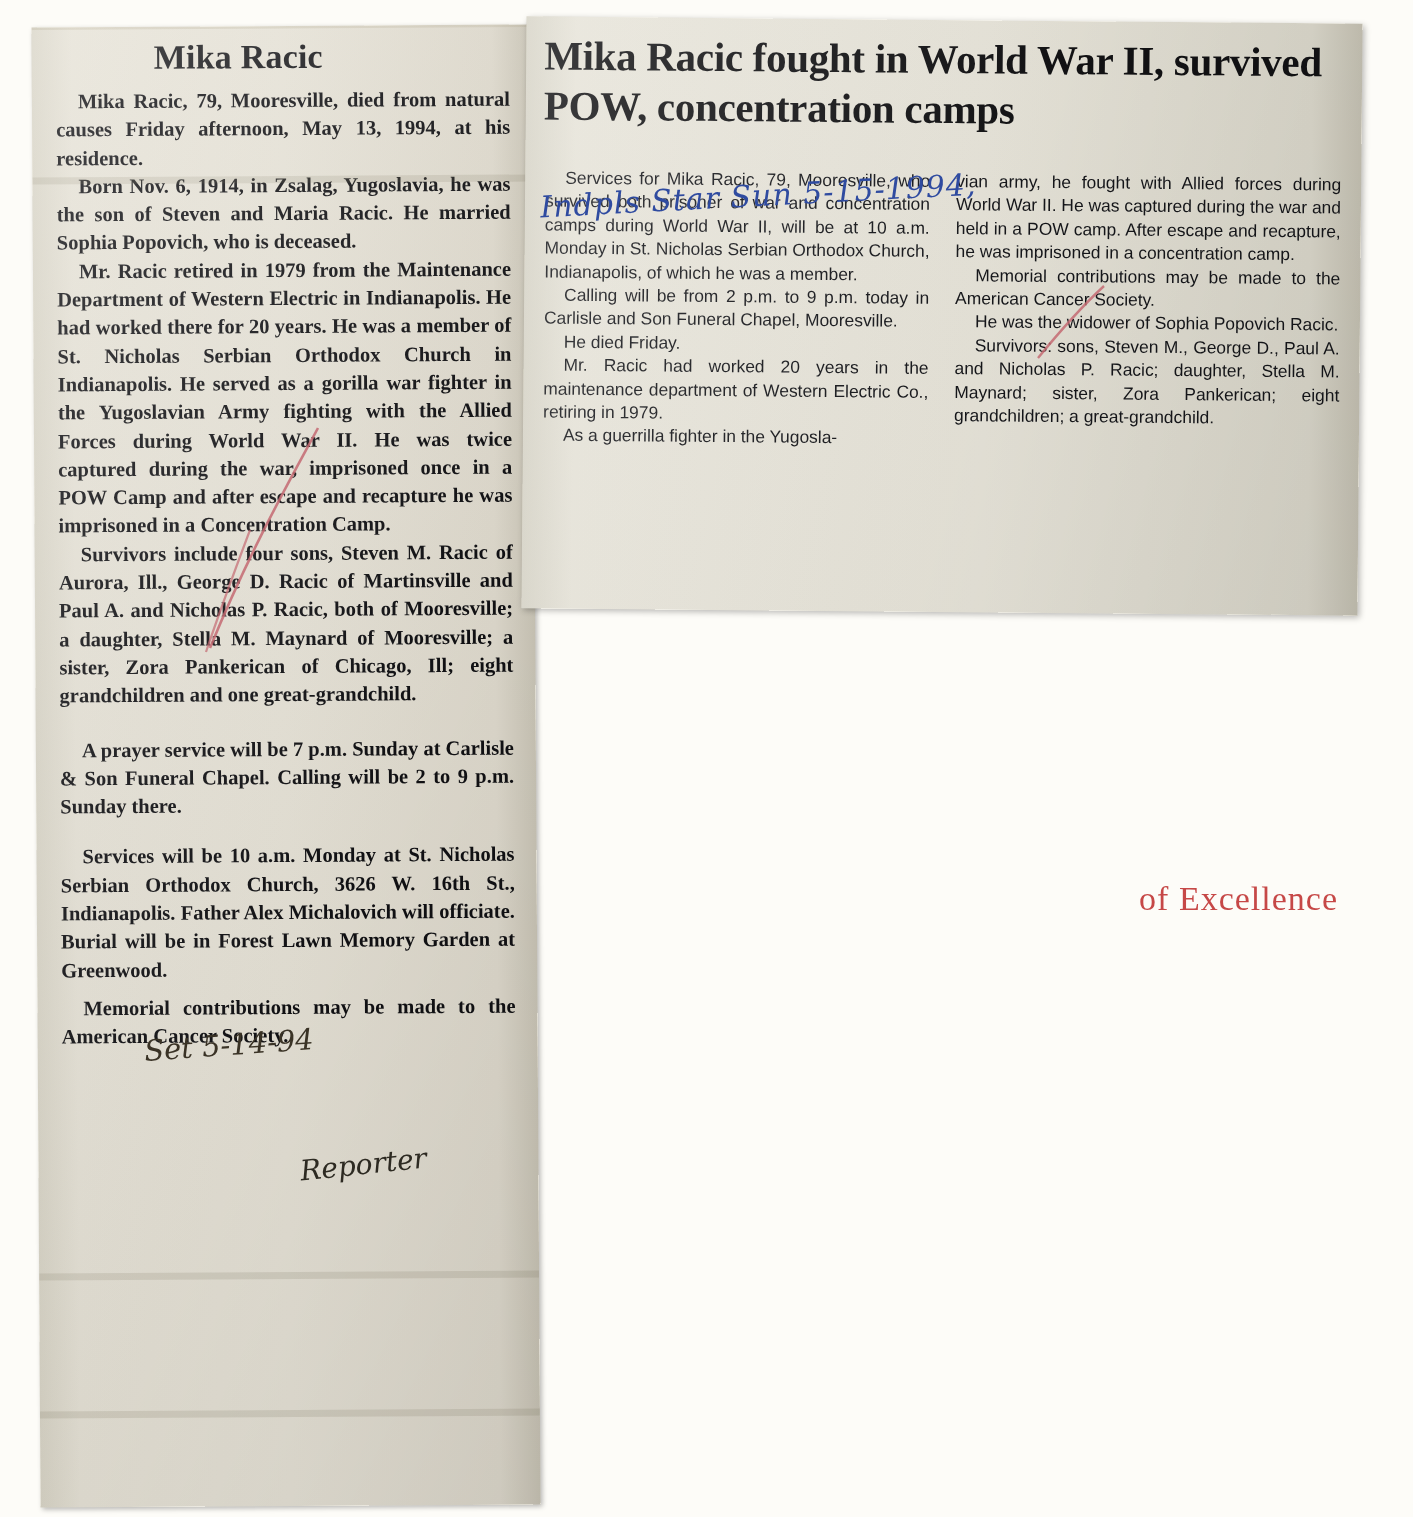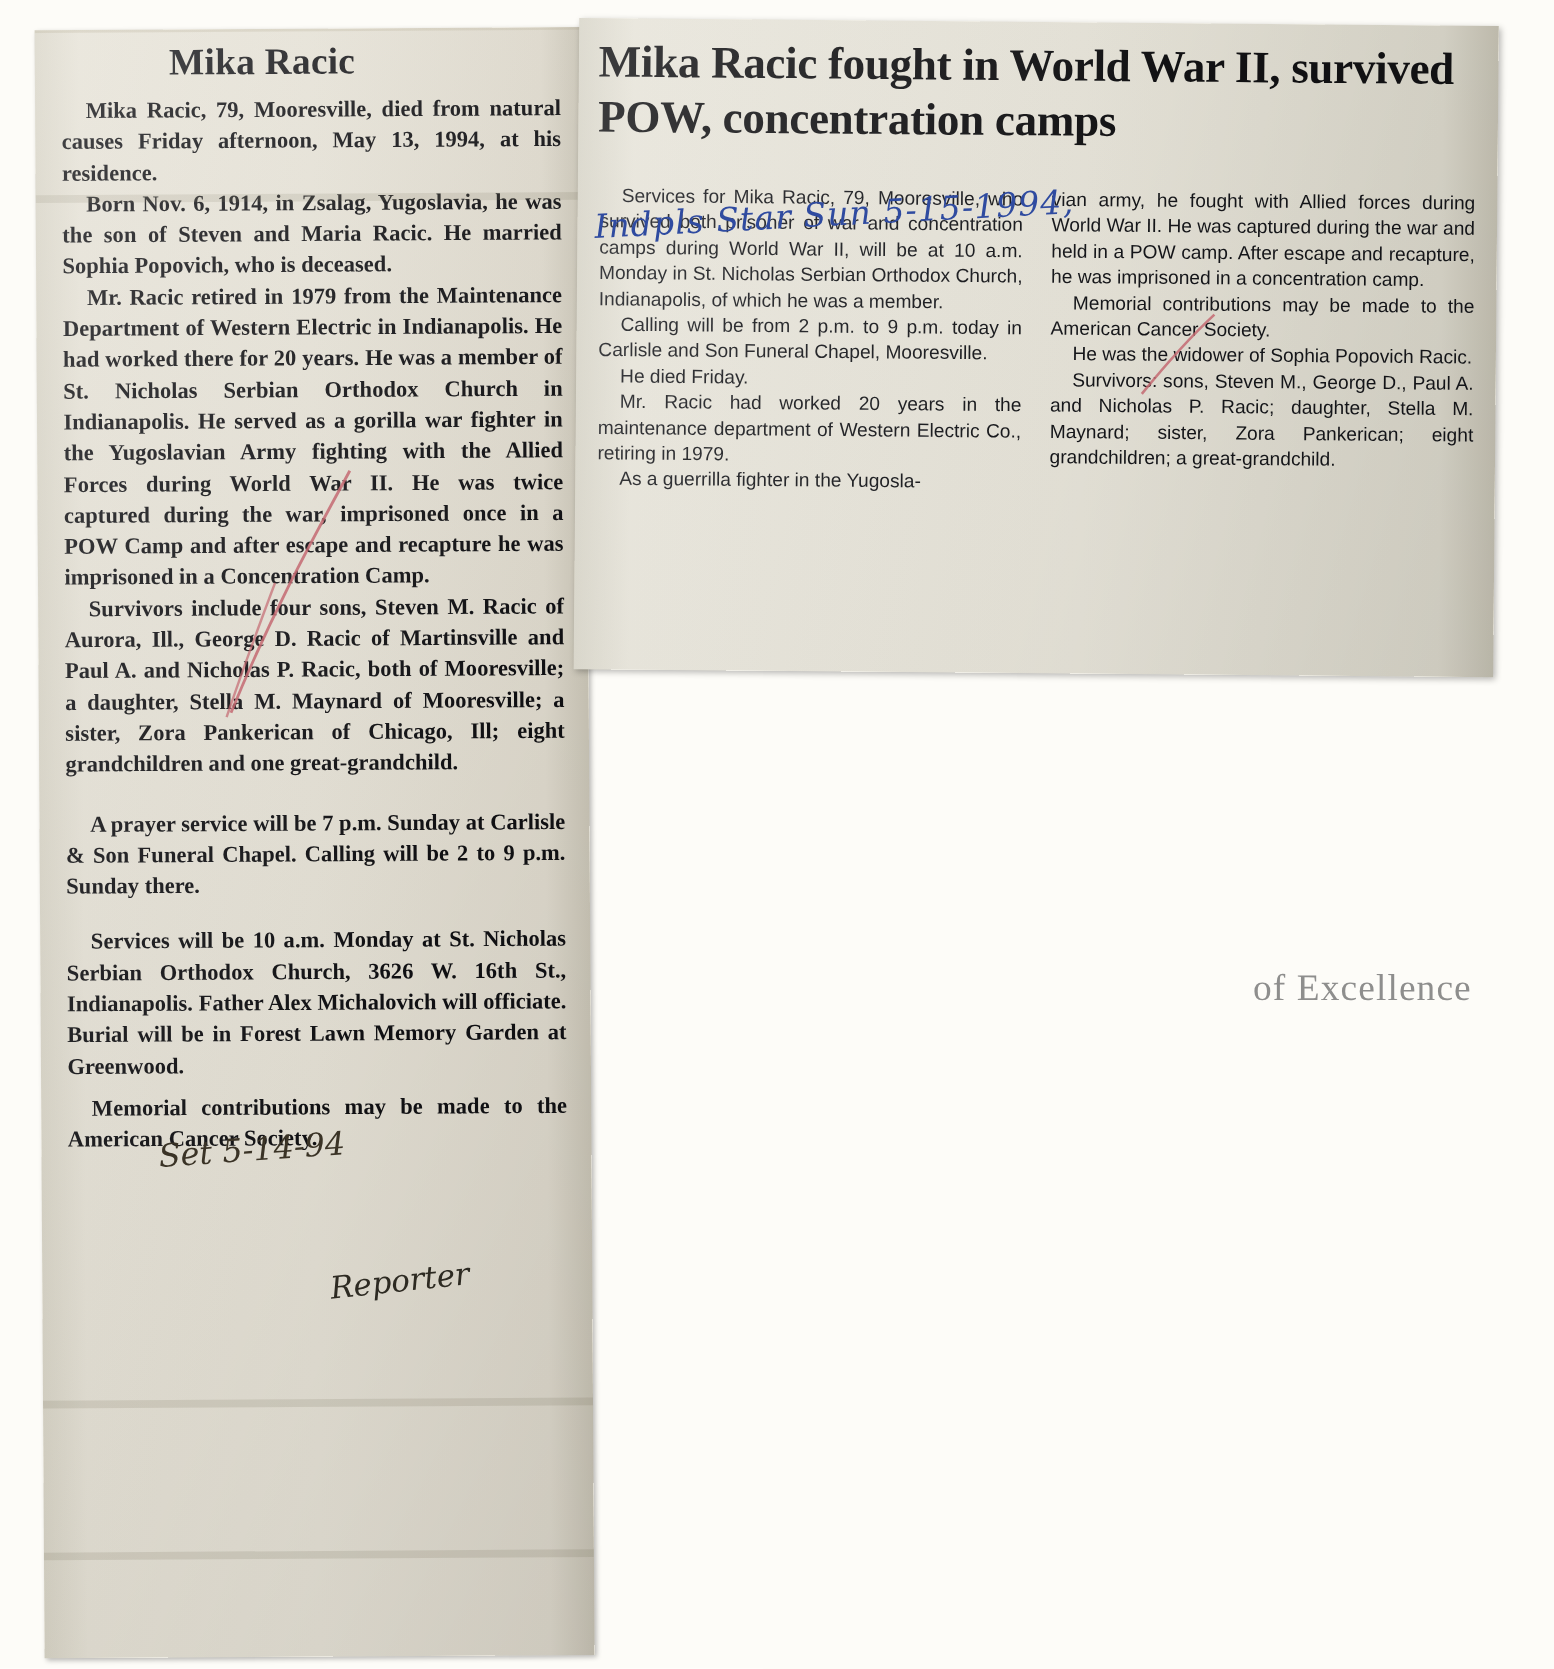--- a/index.html
+++ b/index.html
@@ -29,21 +29,21 @@
     line-height: 30px;
     font-size: 17px;
     color: #ccd2d4;
     opacity: .75;
   }
   .ghost-big {
     position: absolute;
     right: 75px;
     top: 880px;
     font-size: 34px;
-    color: #737373;
+    color: #b91c1c;
     letter-spacing: 1px;
     opacity: .8;
   }
   .ghost-lines {
     position: absolute;
     right: 60px;
     top: 950px;
     width: 380px;
     text-align: right;
     line-height: 28px;

